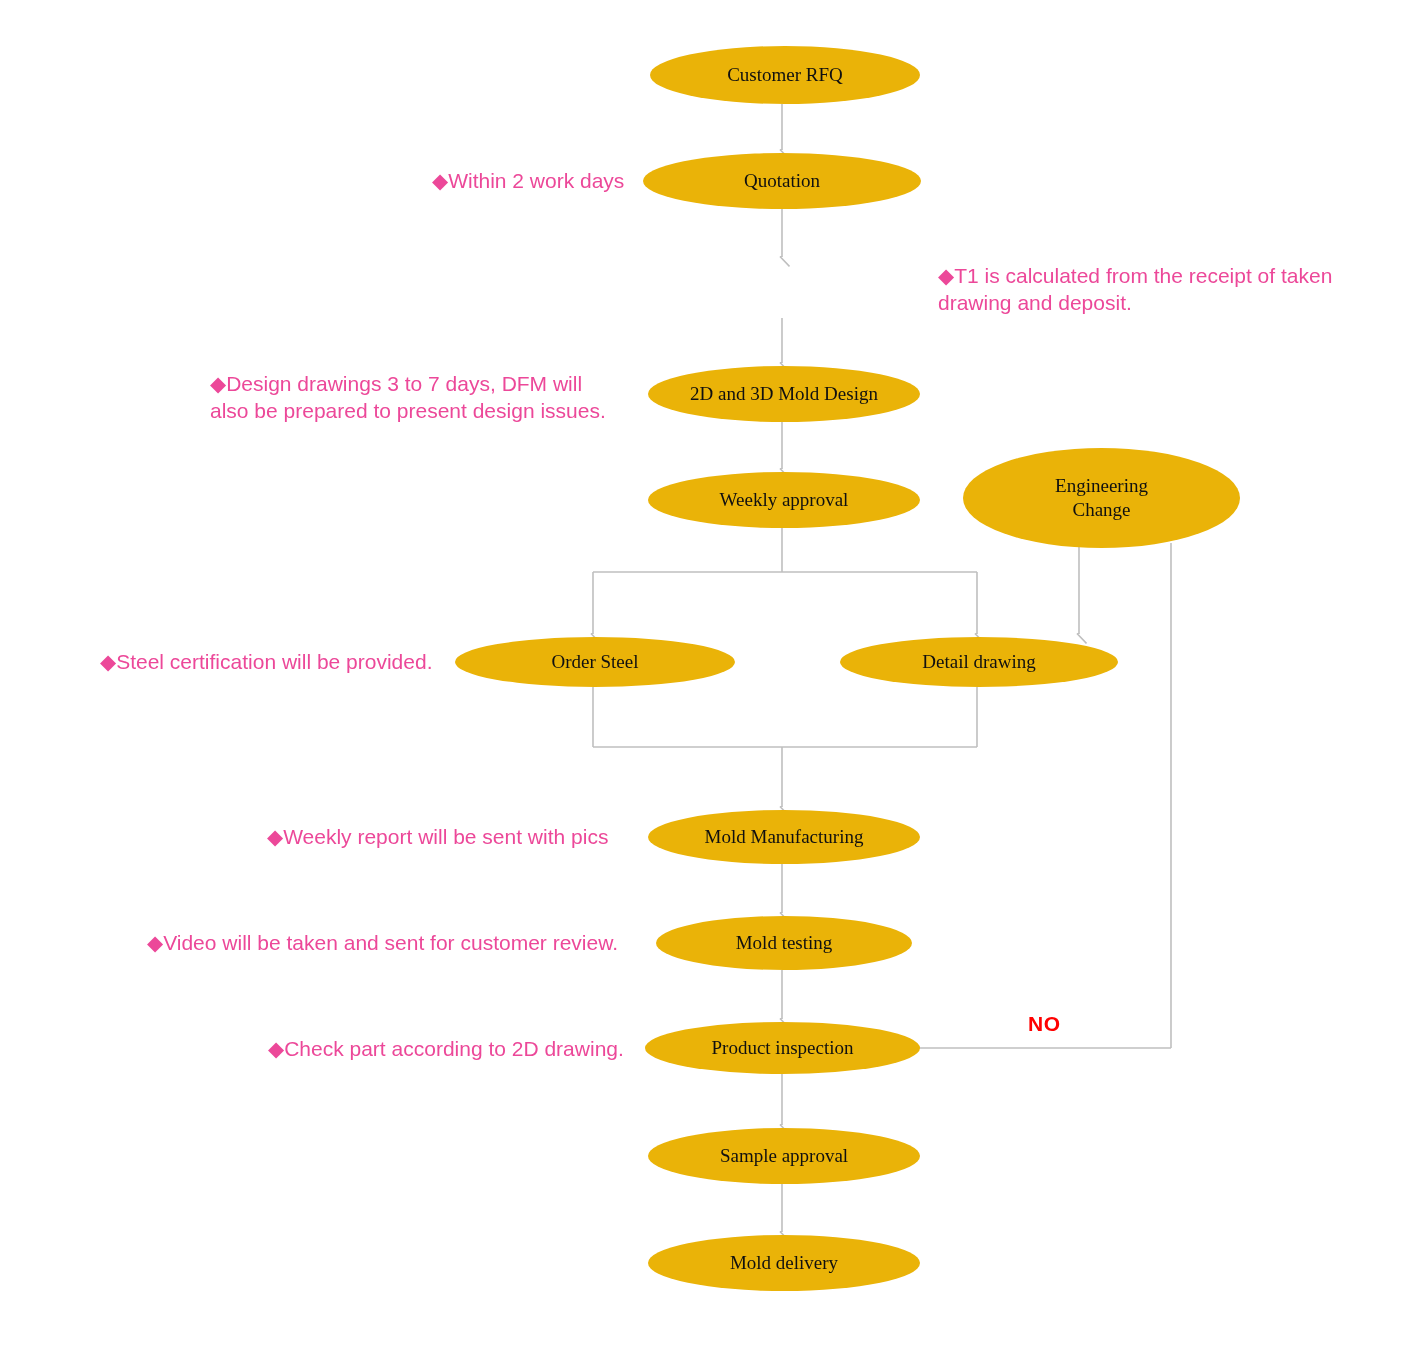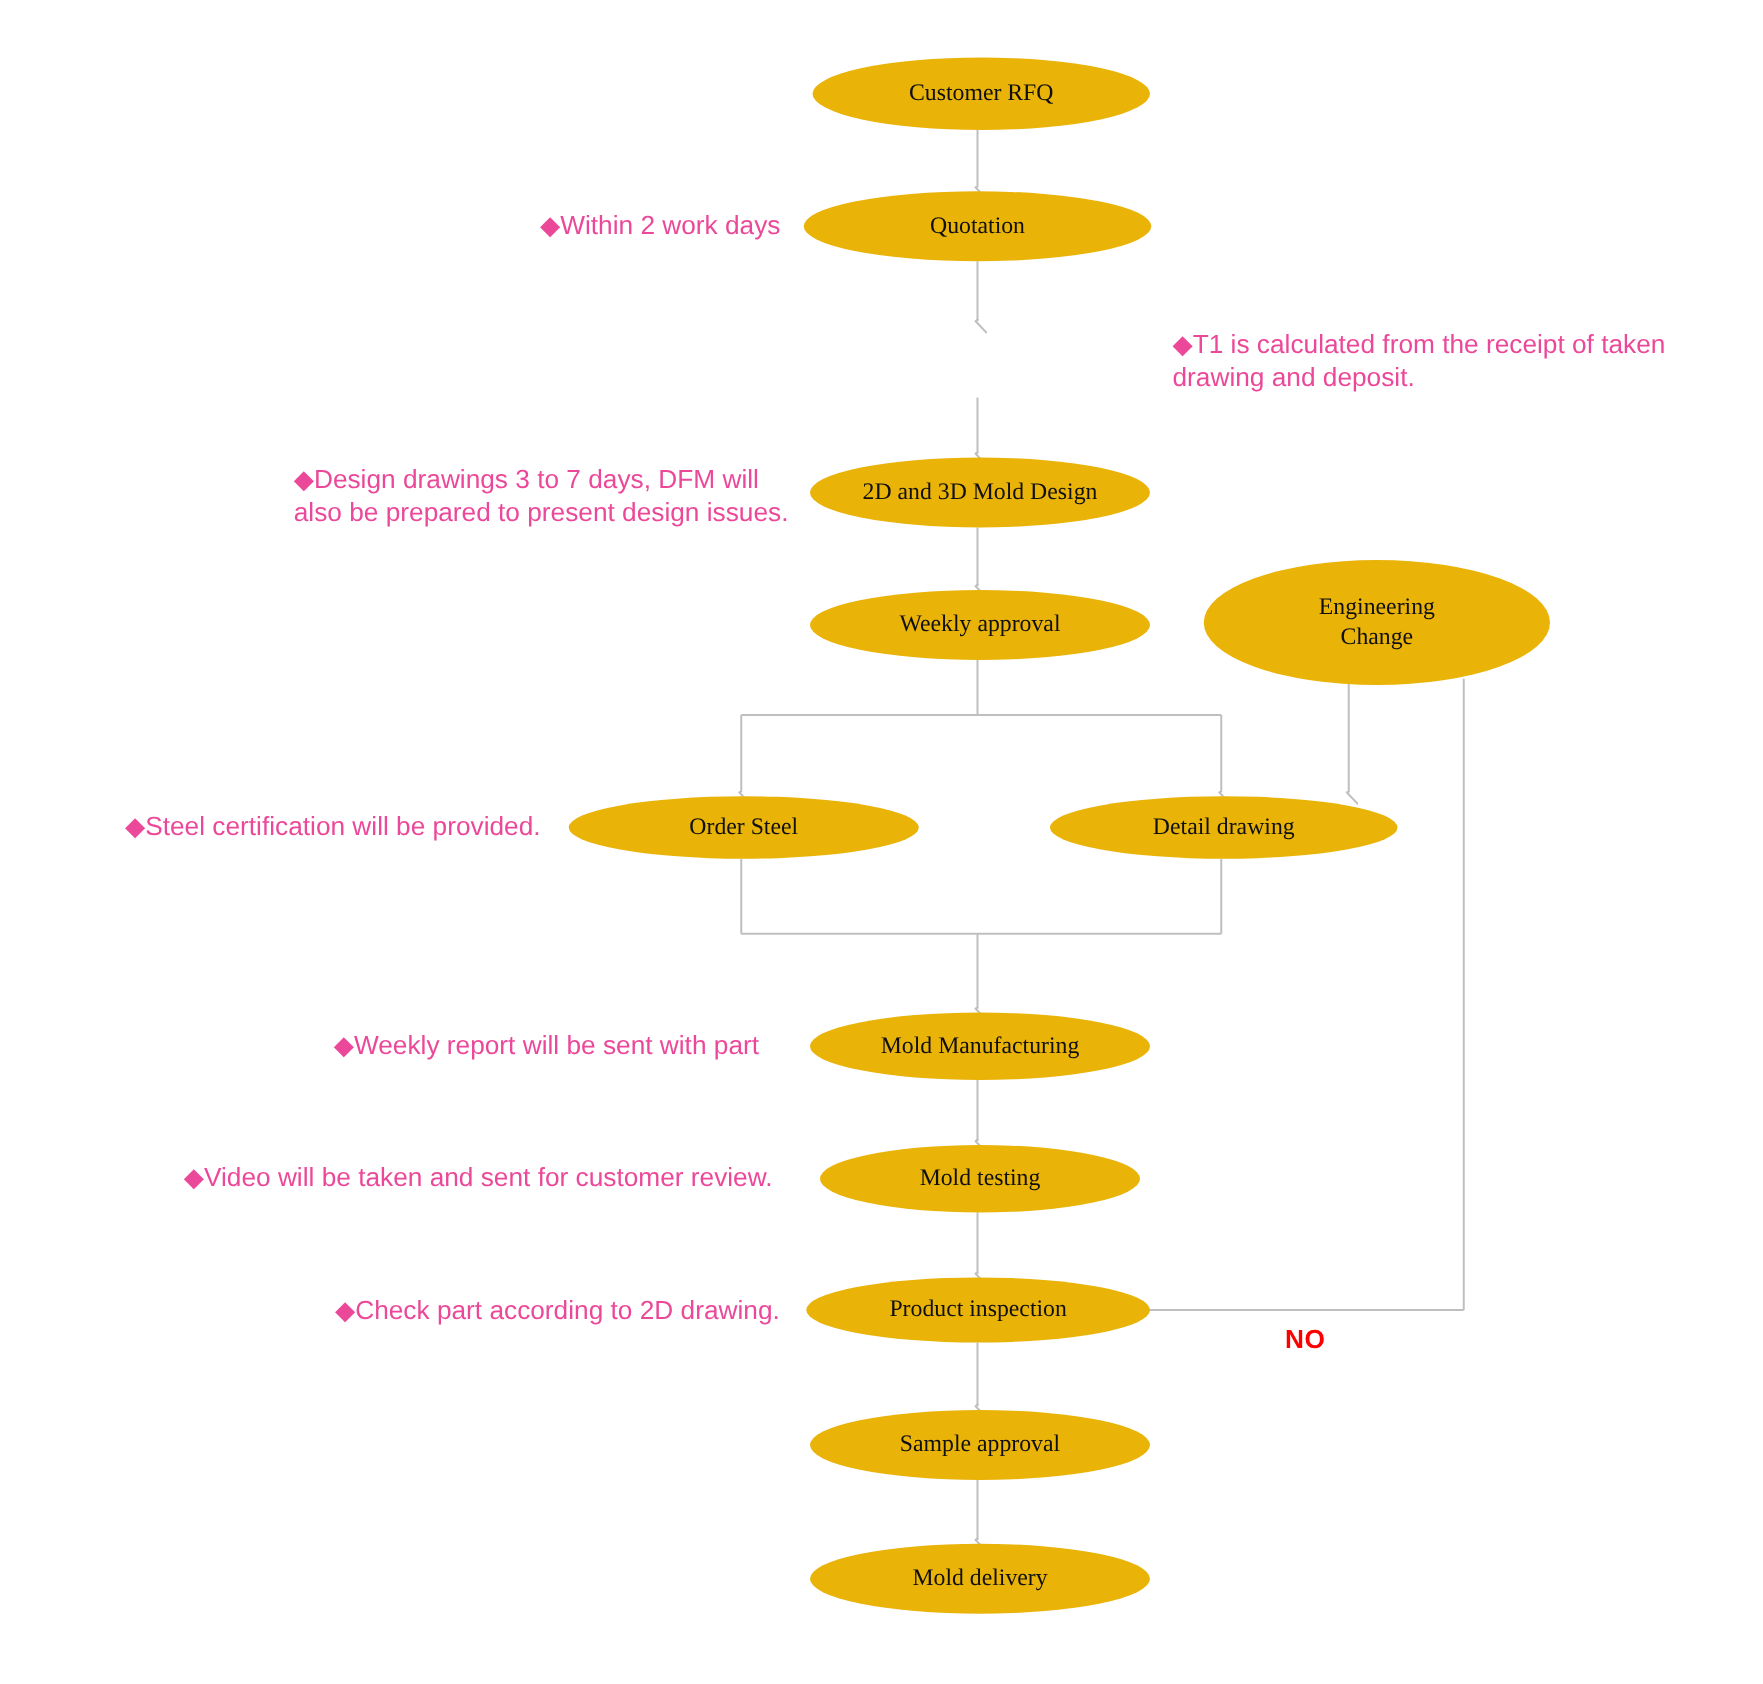--- a/index.html
+++ b/index.html
@@ -88,22 +88,22 @@
   <div class="node" style="left:840px;top:637px;width:278px;height:50px;">Detail drawing</div>
   <div class="node" style="left:656px;top:916px;width:256px;height:54px;">Mold testing</div>
   <div class="node" style="left:648px;top:810px;width:272px;height:54px;">Mold Manufacturing</div>
   <div class="node" style="left:645px;top:1022px;width:275px;height:52px;">Product inspection</div>
   <div class="node" style="left:648px;top:1128px;width:272px;height:56px;">Sample approval</div>
   <div class="node" style="left:648px;top:1235px;width:272px;height:56px;">Mold delivery</div>
 
   <div class="note" style="left:432px;top:168px;width:262px;">◆Within 2 work days</div>
   <div class="note" style="left:938px;top:263px;width:412px;">◆T1 is calculated from the receipt of taken
 drawing and deposit.</div>
-  <div class="note" style="left:210px;top:371px;width:424px;margin-left:25px;">◆Design drawings 3 to 7 days, DFM will
+  <div class="note" style="left:210px;top:371px;width:424px;">◆Design drawings 3 to 7 days, DFM will
 also be prepared to present design issues.</div>
   <div class="note" style="left:100px;top:649px;width:372px;">◆Steel certification will be provided.</div>
-  <div class="note" style="left:267px;top:824px;width:362px;">◆Weekly report will be sent with part</div>
+  <div class="note" style="left:267px;top:824px;width:362px;">◆Weekly report will be sent with pics</div>
   <div class="note" style="left:147px;top:930px;width:492px;">◆Video will be taken and sent for customer review.</div>
   <div class="note" style="left:268px;top:1036px;width:372px;">◆Check part according to 2D drawing.</div>
 
-  <div class="no-label" style="left:1028px;top:1012px;margin-top:48px;">NO</div>
+  <div class="no-label" style="left:1028px;top:1012px;">NO</div>
 
 </div>
 
 </body></html>

